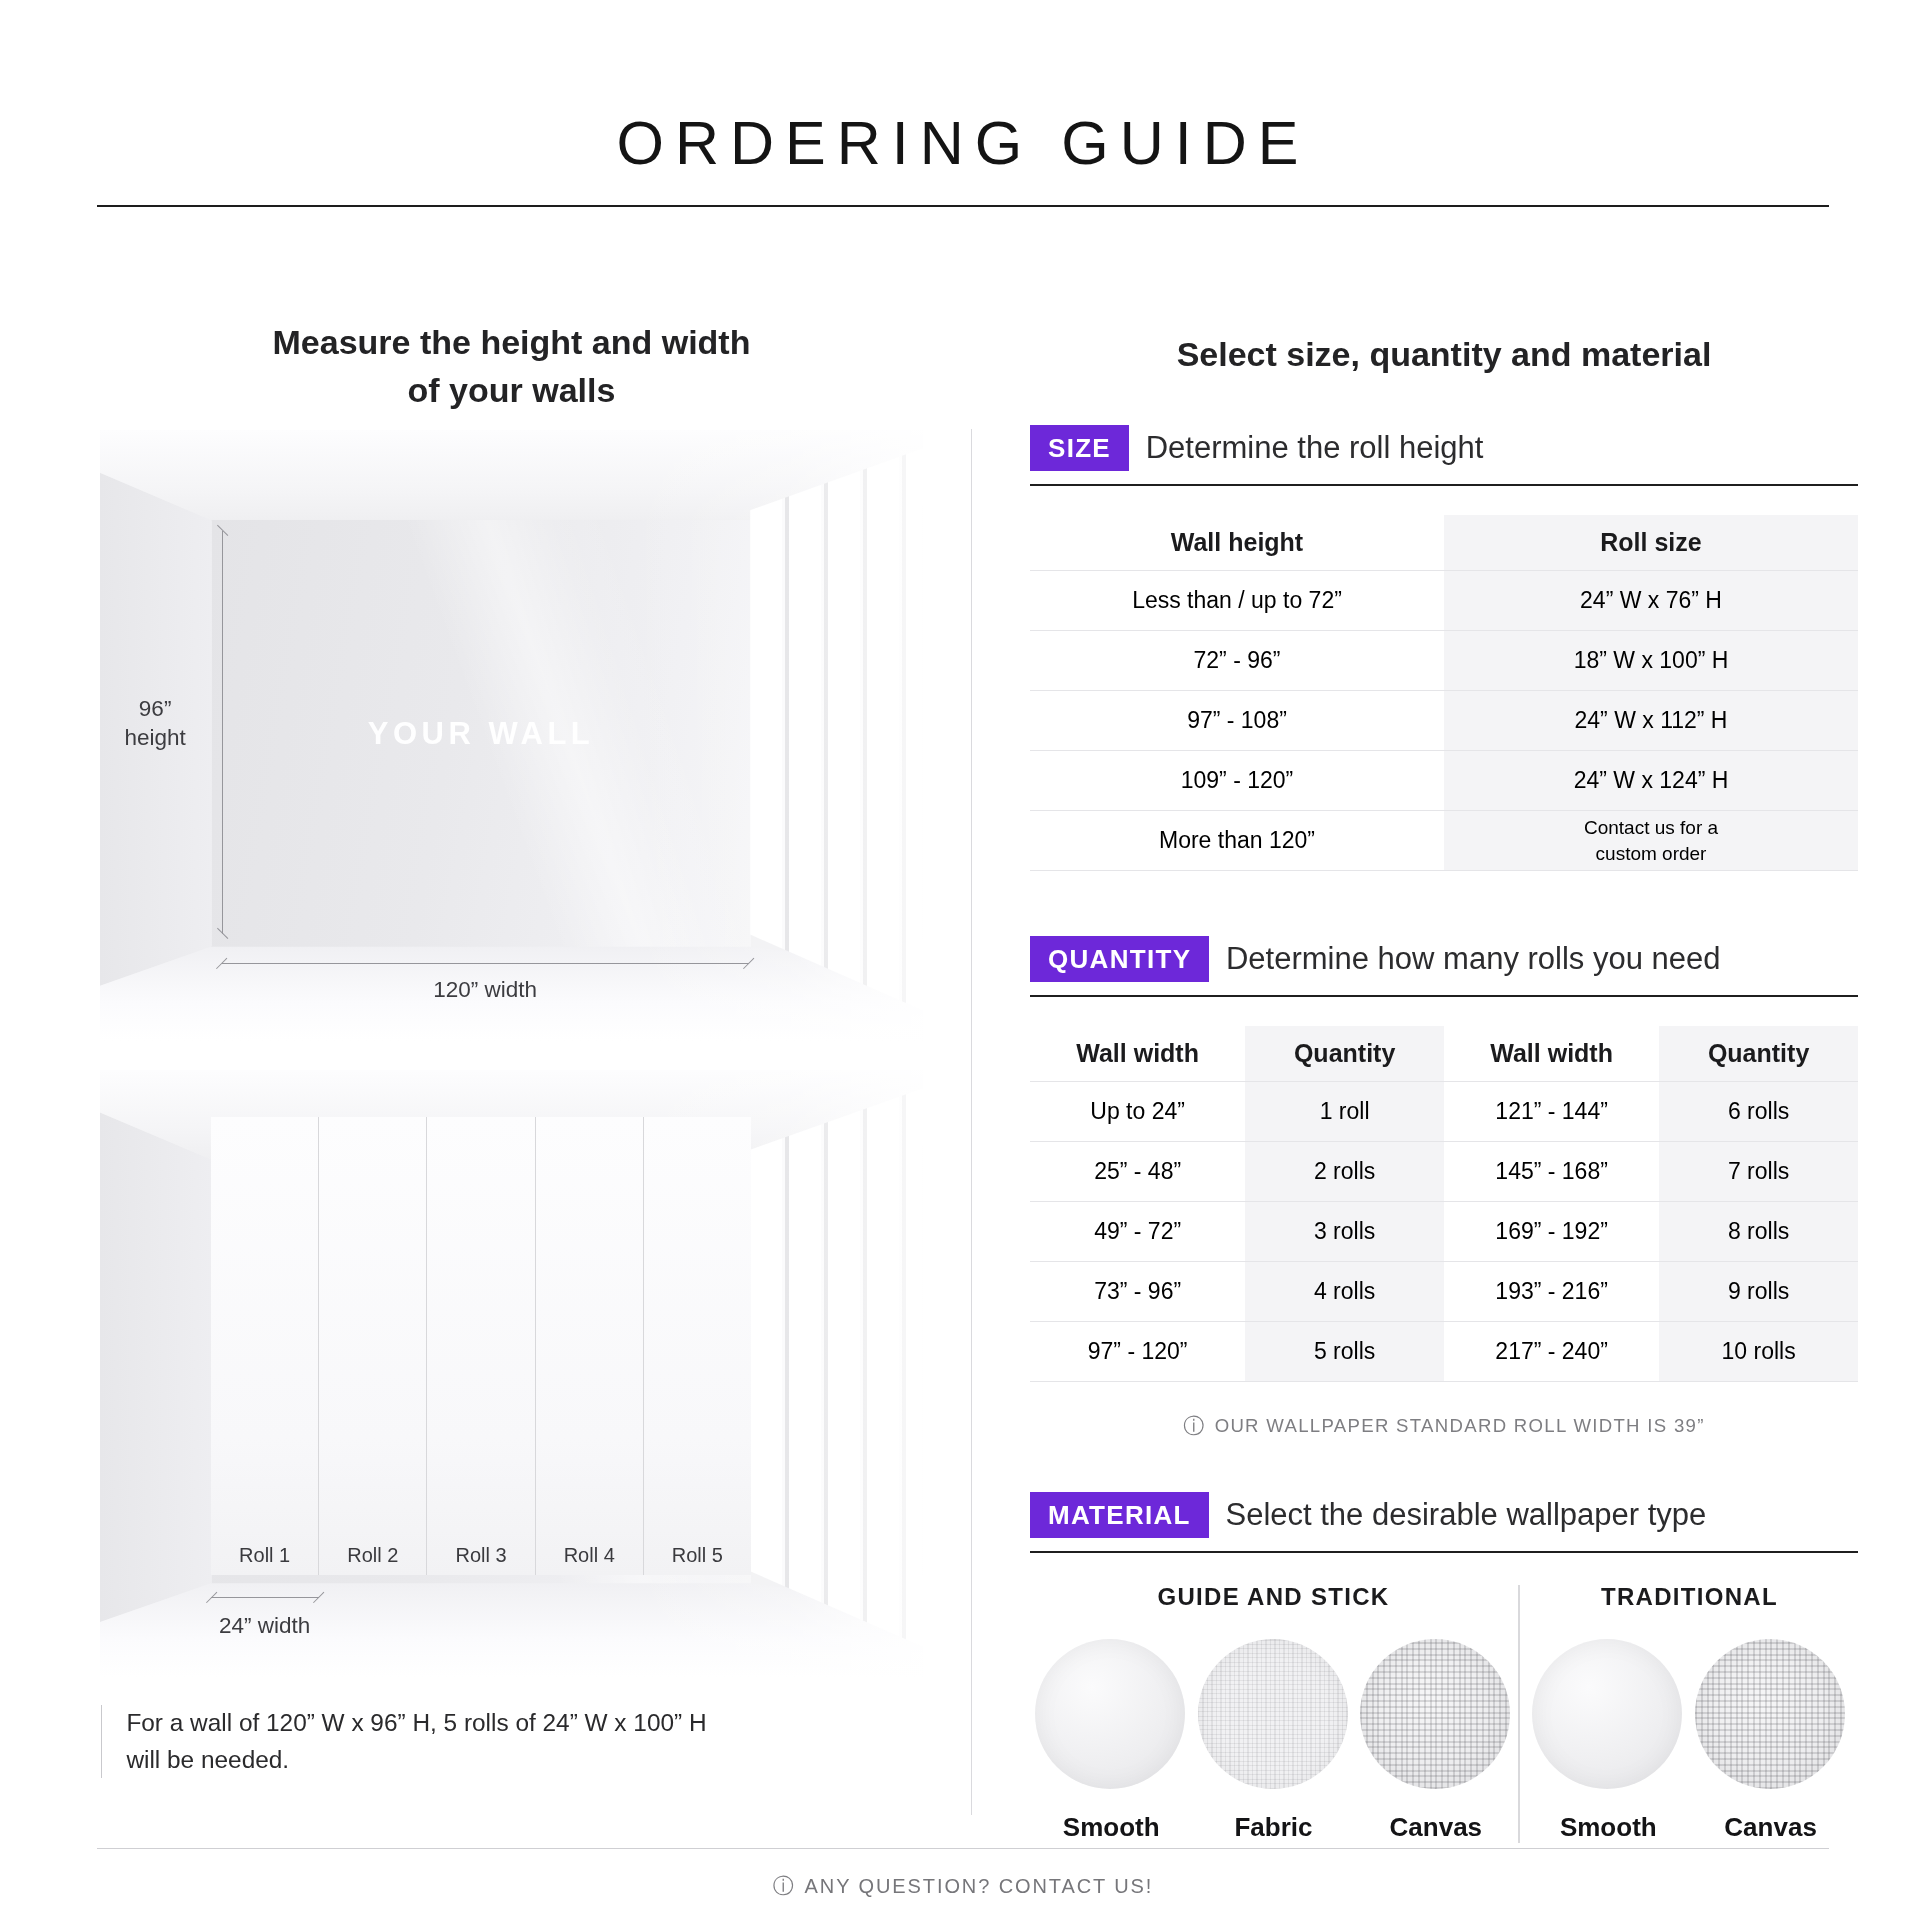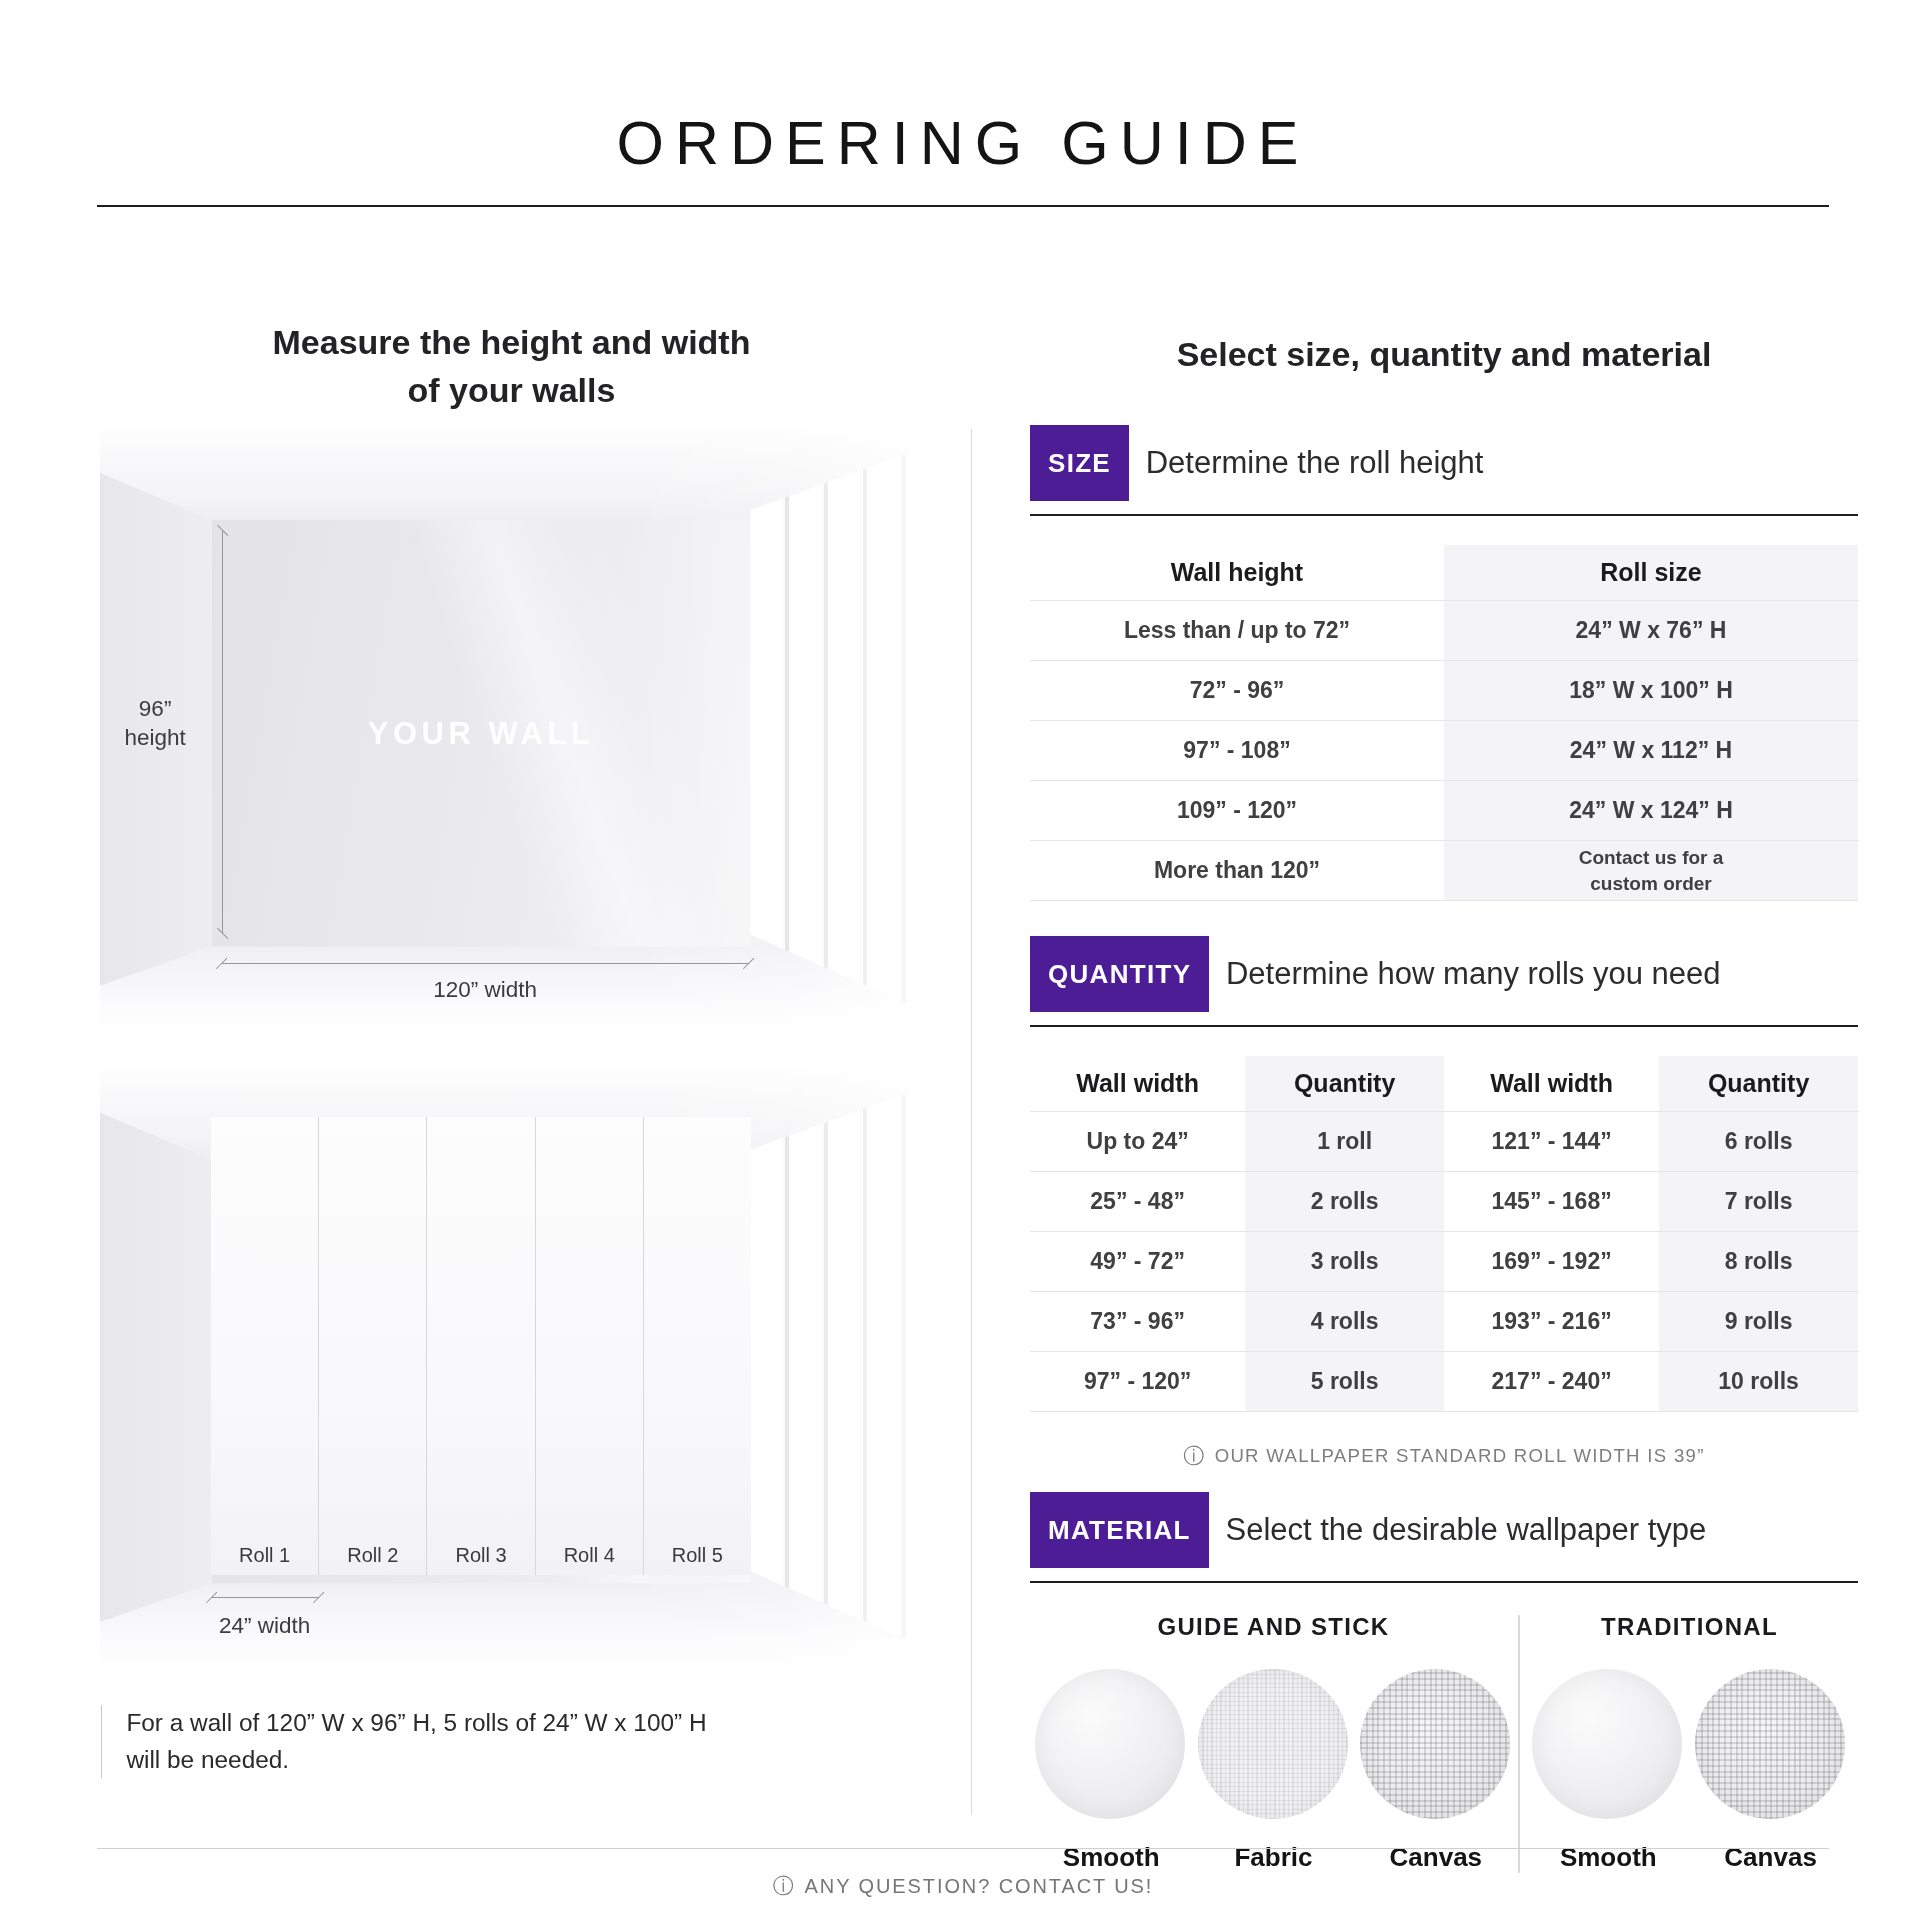--- a/index.html
+++ b/index.html
@@ -72,31 +72,31 @@
   .w-label2{position:absolute;left:6%;top:89.4%;width:28%;text-align:center;font-size:22.5px;color:#3c3c40;}
 
   
   .example{position:absolute;left:101px;top:1705px;width:758px;border-left:1.9px solid #c9c9cd;
     padding-left:24.4px;font-size:24.4px;line-height:1.5;color:#2a2a2c;}
 
   
   .section{position:absolute;left:1030px;width:828px;}
   #sec-size{top:425px;} #sec-qty{top:936px;} #sec-mat{top:1492px;}
   .sec-header{display:flex;align-items:center;gap:16.7px;}
-  .badge{background:#4c1d95;color:#ffffff;font-weight:bold;font-size:26px;
-    letter-spacing:1.3px;padding:25px 18px;line-height:1;}
+  .badge{background:#6d28d9;color:#ffffff;font-weight:bold;font-size:26px;
+    letter-spacing:1.3px;padding:10px 18px;line-height:1;}
   .sec-title{font-size:31px;color:#2c2c2e;}
   .sec-rule{margin-top:13px;height:1.9px;background:#1f1f1f;}
 
   
   .table{margin-top:29.5px;}
   .t-row{display:flex;align-items:stretch;border-bottom:1.3px solid #e5e5e8;}
   .th,.td{display:flex;align-items:center;justify-content:center;text-align:center;}
   .th{font-weight:bold;font-size:25px;color:#1b1b1d;min-height:55px;}
-  .td{font-size:23px;color:#404040;min-height:59px;font-weight:bold;}
+  .td{font-size:23px;color:#000000;min-height:59px;}
   .small{font-size:19px;line-height:1.35;}
   .stripe{background:#f4f4f6;}
   .sc1,.sc2{width:50%;}
   .qc1,.qc3{width:26%;} .qc2,.qc4{width:24%;}
 
   .qty-note{margin-top:29.5px;display:flex;justify-content:center;align-items:center;gap:9px;
     font-size:18.6px;letter-spacing:1.3px;color:#7e7e82;}
   .info-glyph{font-size:21px;color:#7e7e82;}
 
   

